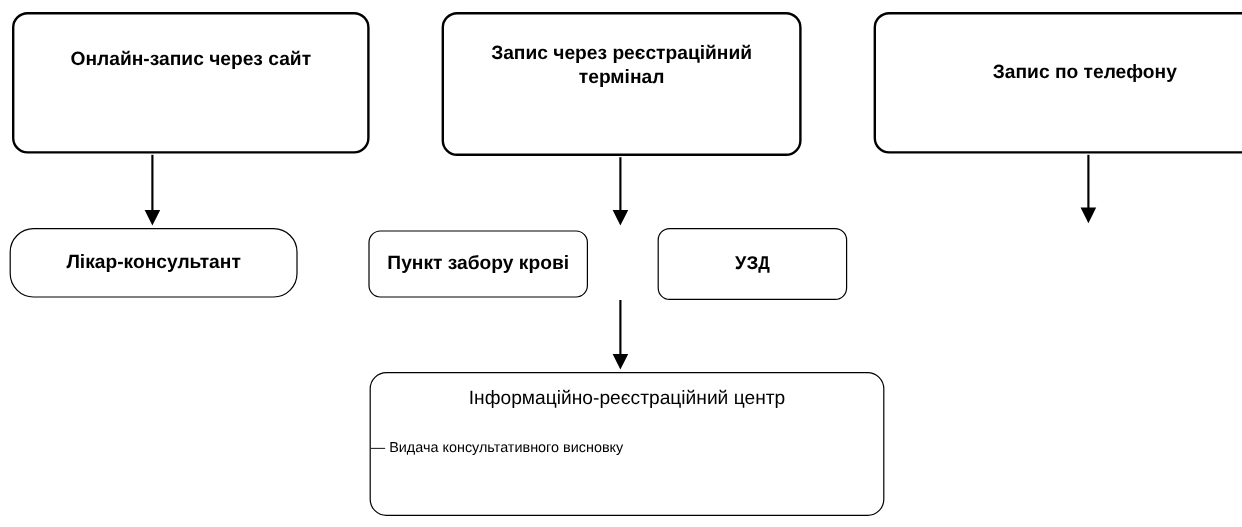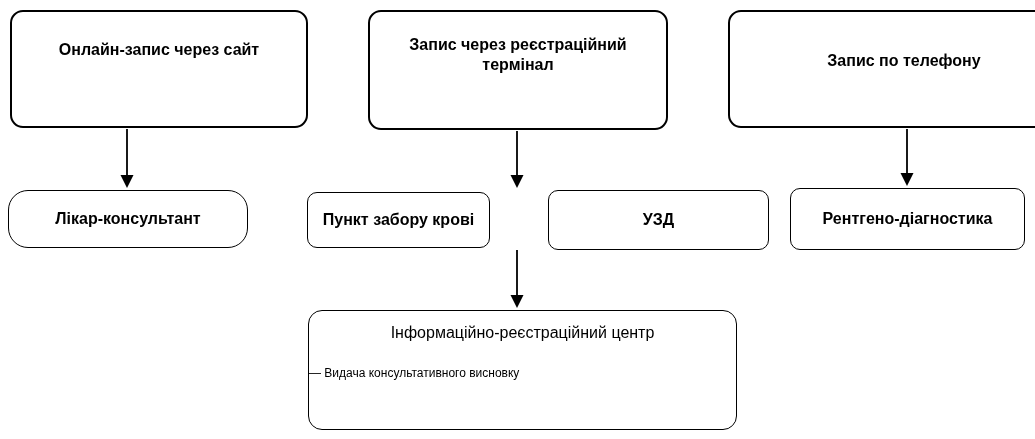--- a/index.html
+++ b/index.html
@@ -38,21 +38,21 @@
   .node.mid {
     border-radius: 10px;
     align-items: center;
   }
   #node-online    { left: 10px;  top: 10px;  width: 298px; height: 118px; padding-top: 28px; }
   #node-terminal  { left: 368px; top: 10px;  width: 300px; height: 120px; padding: 23px 18px 0 18px; }
   #node-phone     { left: 728px; top: 10px;  width: 352px; height: 118px; padding-top: 39px; }
 
   #node-doctor    { left: 8px;   top: 190px; width: 240px; height: 58px; border-radius: 20px; }
   #node-blood     { left: 307px; top: 192px; width: 183px; height: 56px; text-align: center; }
-  #node-ultrasound{ left: 548px; top: 190px; width: 221px; height: 60px; }
+  #node-ultrasound{ left: 548px; top: 190px; width: 158px; height: 60px; font-family: Liberation Mono, monospace; }
   #node-xray      { left: 790px; top: 188px; width: 235px; height: 62px; }
 
   #node-center {
     left: 308px; top: 310px; width: 429px; height: 120px;
     border-radius: 14px;
     display: block;
     text-align: left;
     padding-top: 11px;
     font-weight: normal;
   }
@@ -120,23 +120,20 @@
   </div>
 
   <div class="node mid" id="node-blood">
     <span>Пункт забору крові</span>
   </div>
 
   <div class="node mid" id="node-ultrasound">
     <span>УЗД</span>
   </div>
 
-  <div class="node mid" id="node-xray">
-    <span>Рентгено-діагностика</span>
-  </div>
 
   <div class="node" id="node-center">
     <span class="center-title">Інформаційно-реєстраційний центр</span>
     <span class="center-list">
       <span class="center-item">— Видача консультативного висновку</span>
     </span>
   </div>
 
 </div>
 

